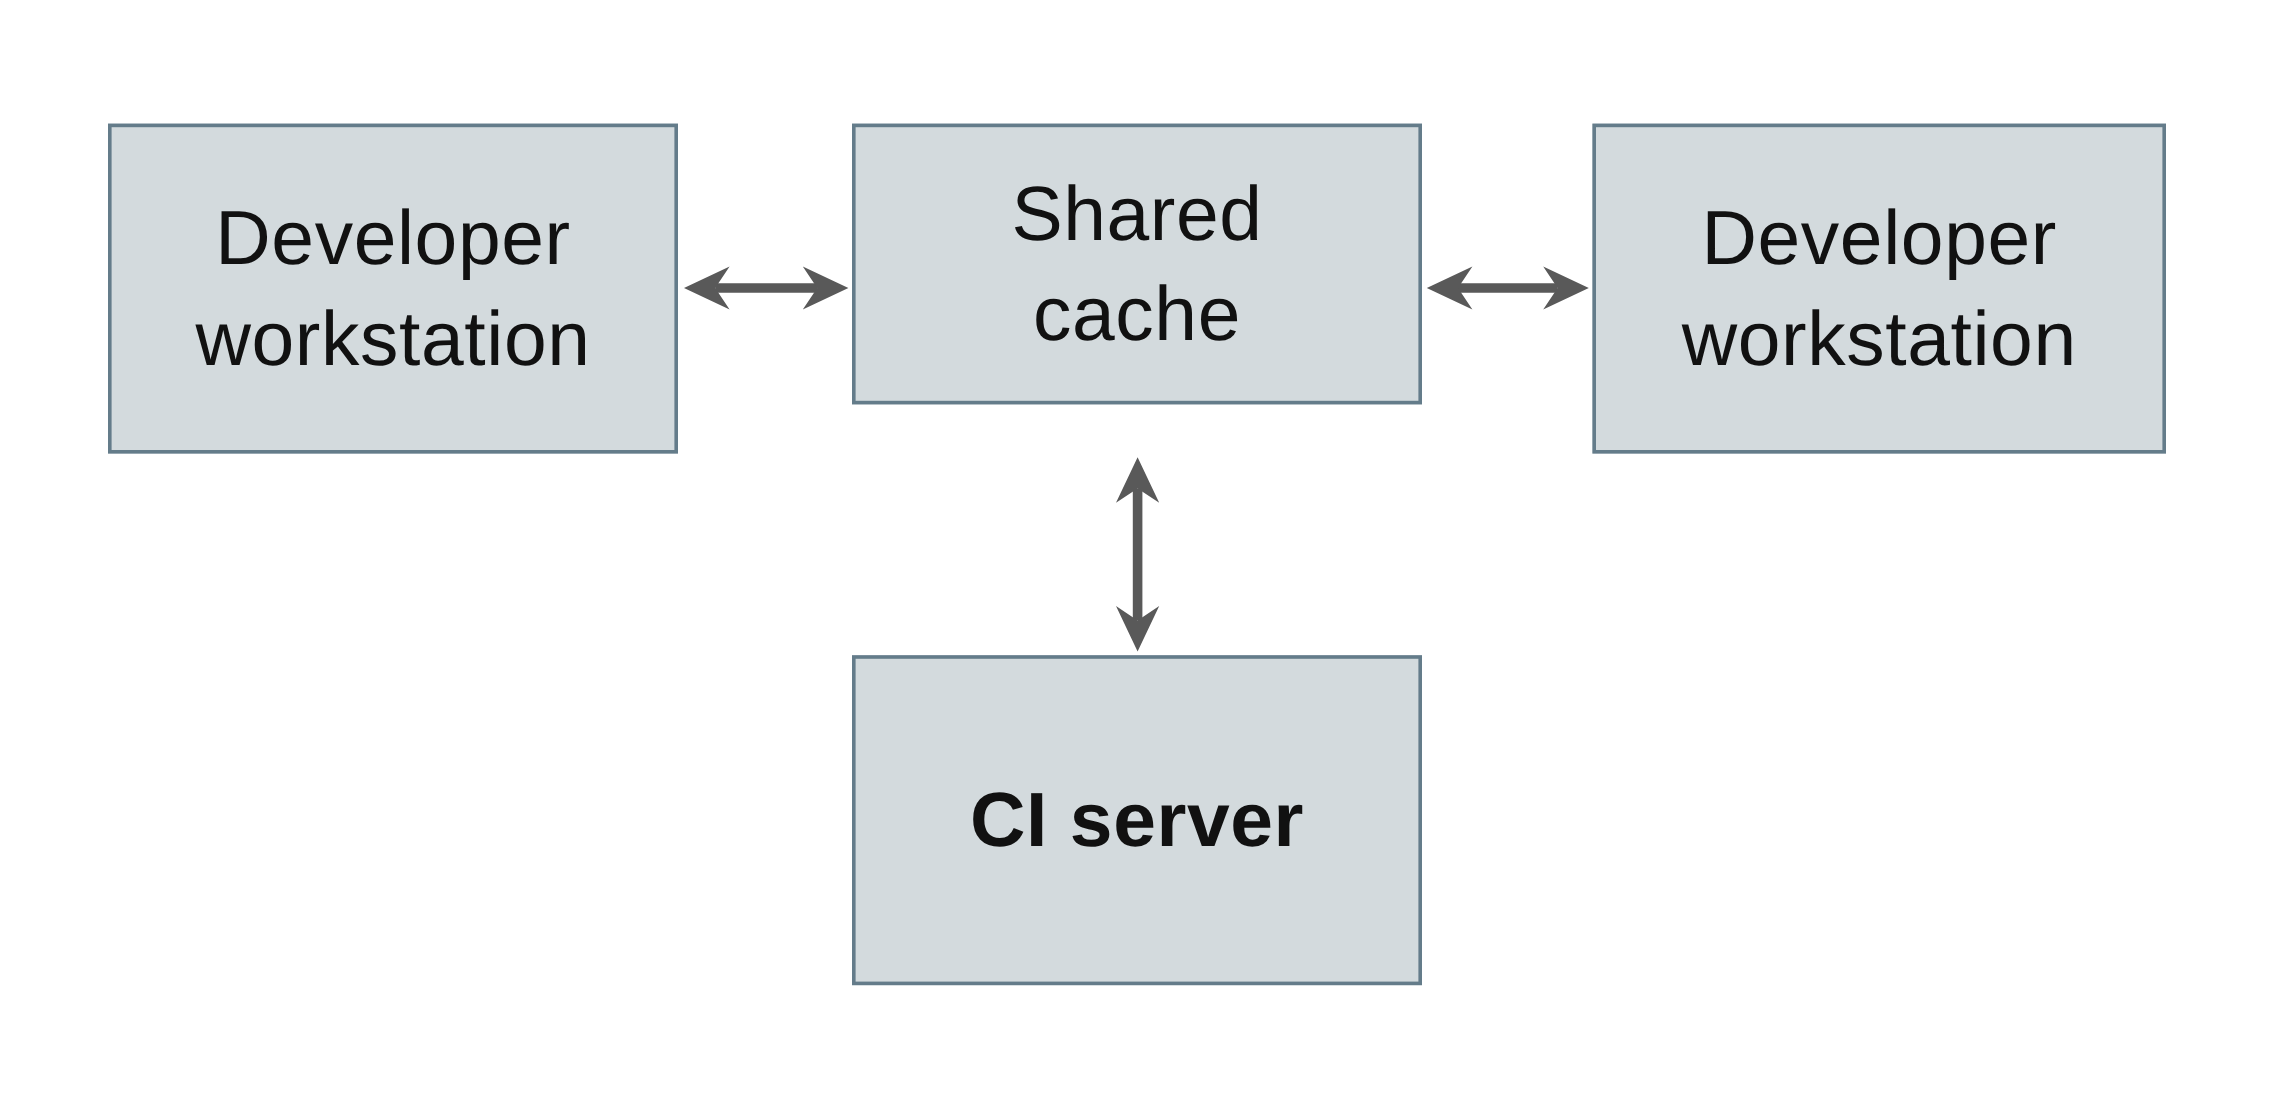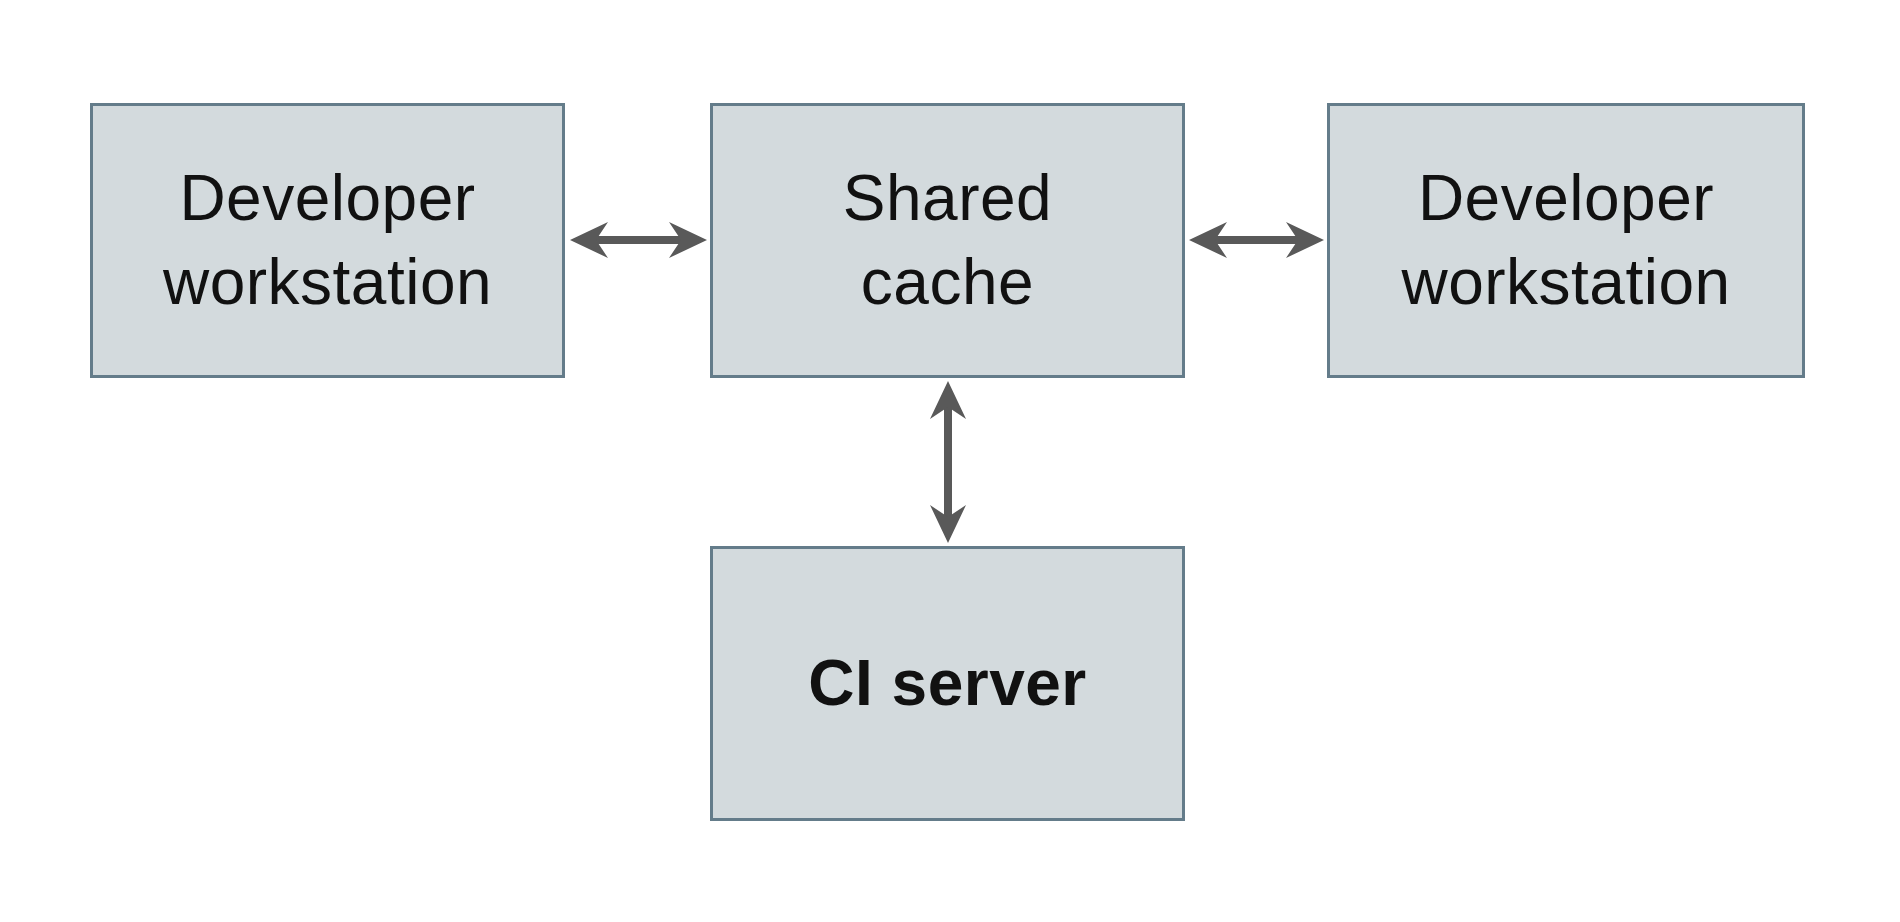--- a/index.html
+++ b/index.html
@@ -33,21 +33,21 @@
   }
   .node-label {
     font-size: 64px;
     line-height: 1.3;
     color: var(--text);
     text-align: center;
     white-space: pre-line;
     letter-spacing: 0.5px;
   }
   .node-dev-left   { left: 90px;   top: 103px; width: 475px; height: 275px; }
-  .node-cache      { left: 710px;  top: 103px; width: 475px; height: 275px; }
+  .node-cache      { left: 710px;  top: 103px; width: 475px; height: 234px; }
   .node-dev-right  { left: 1327px; top: 103px; width: 478px; height: 275px; }
   .node-ci         { left: 710px;  top: 546px; width: 475px; height: 275px; font-weight: bold; }
   .edges {
     position: absolute;
     left: 0; top: 0;
     width: 1900px;
     height: 922px;
     pointer-events: none;
   }
   .edges line    { stroke: var(--arrow); stroke-width: 8; }

